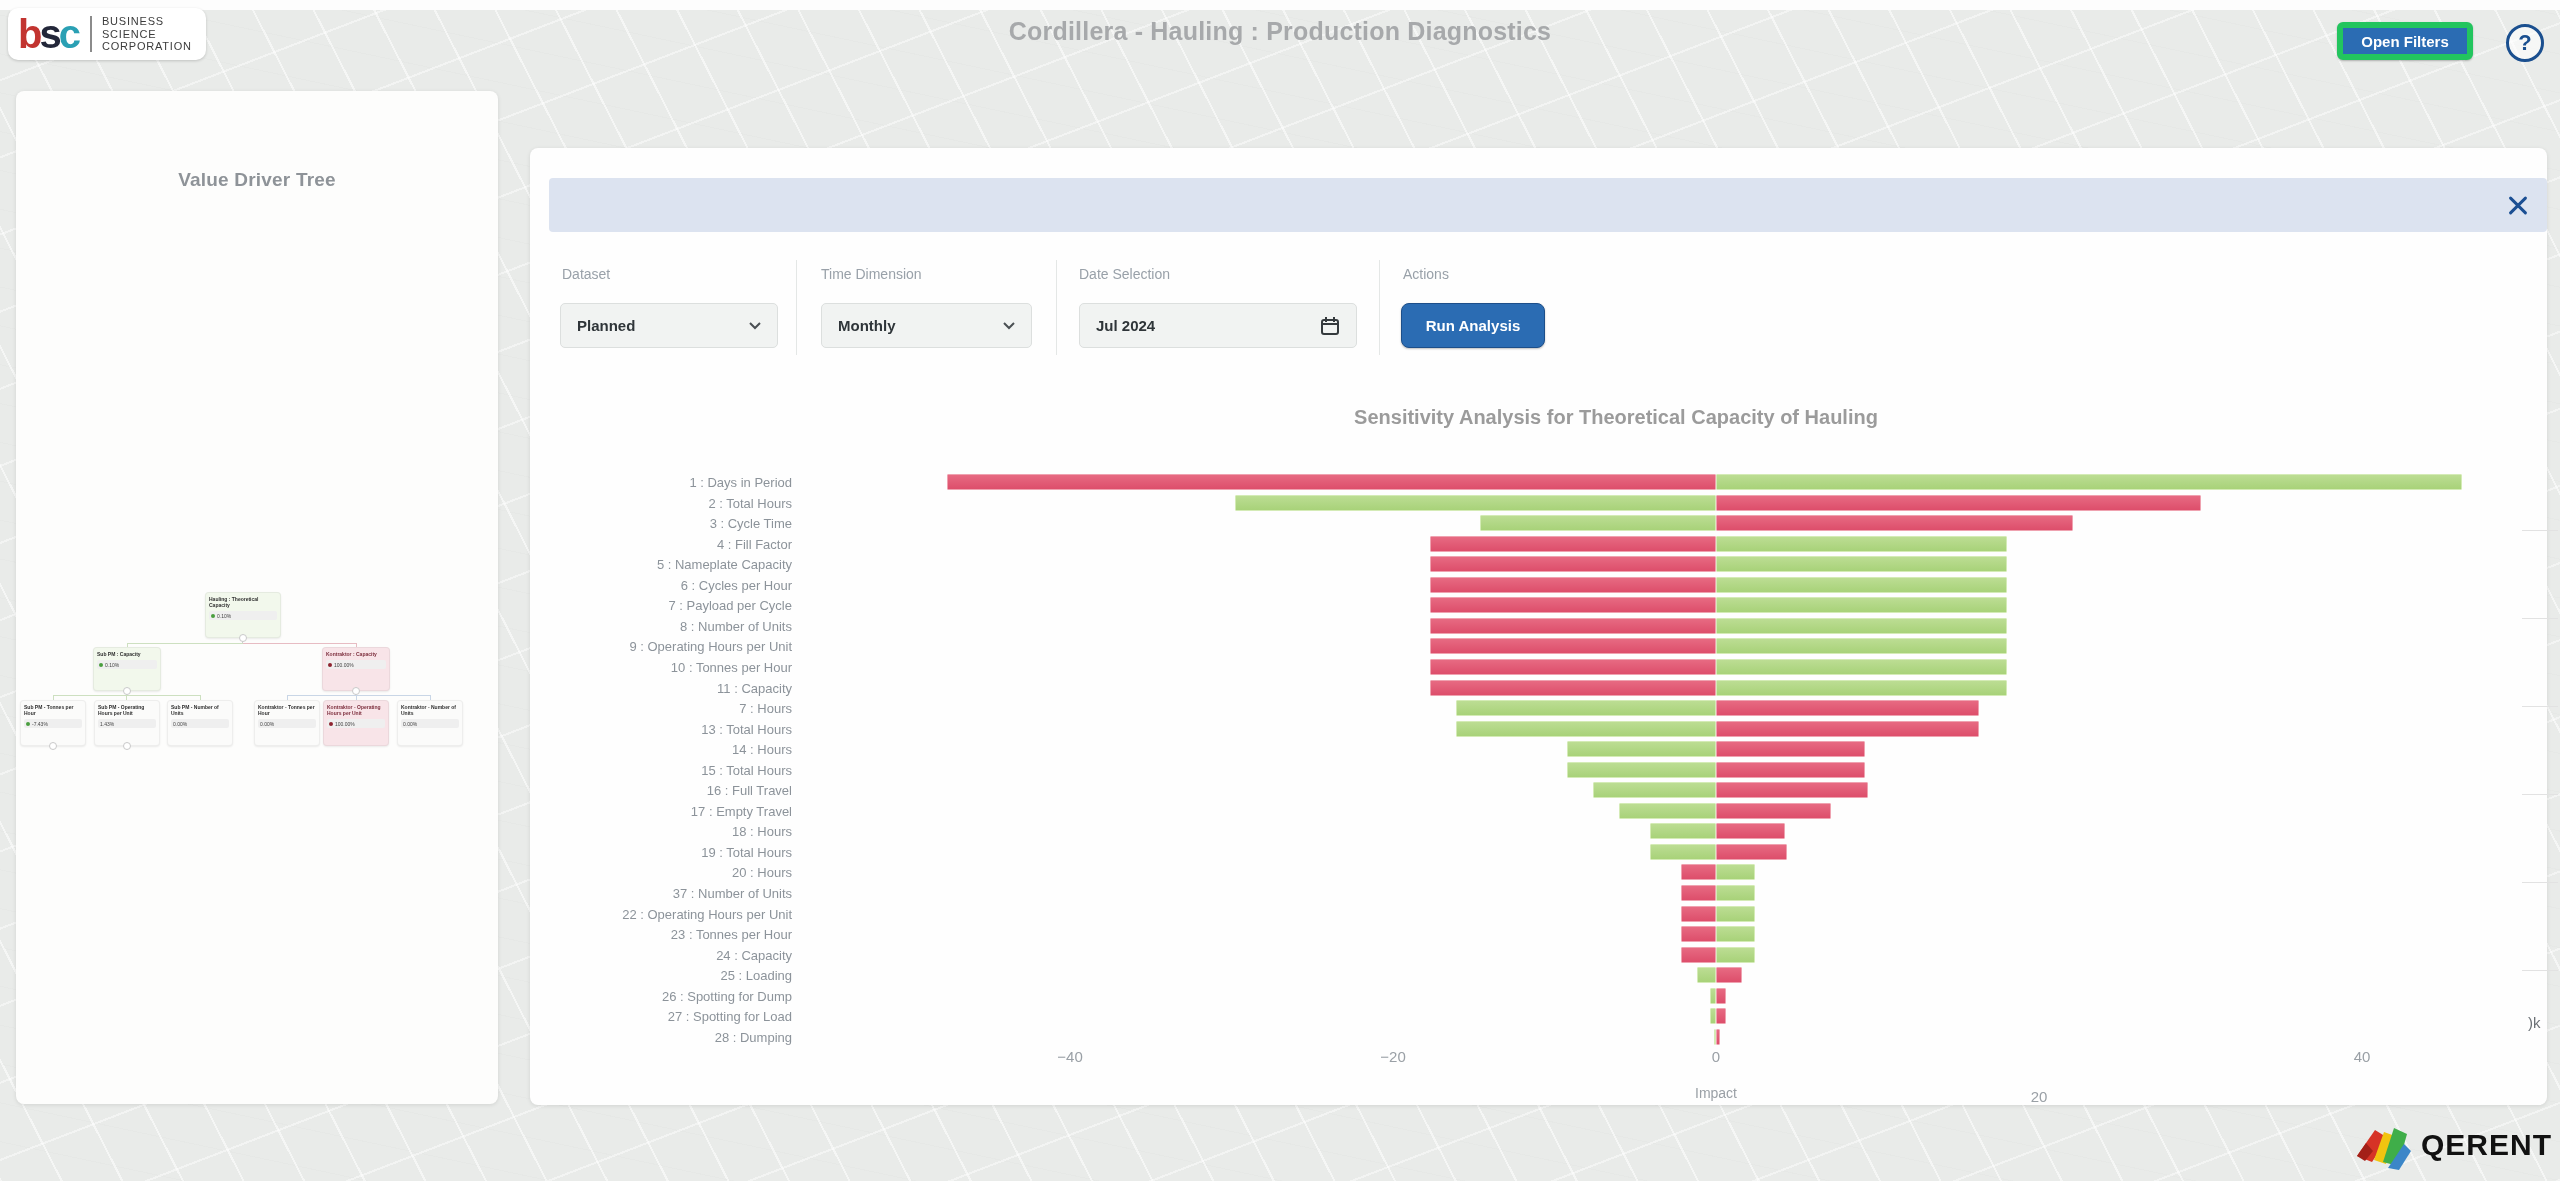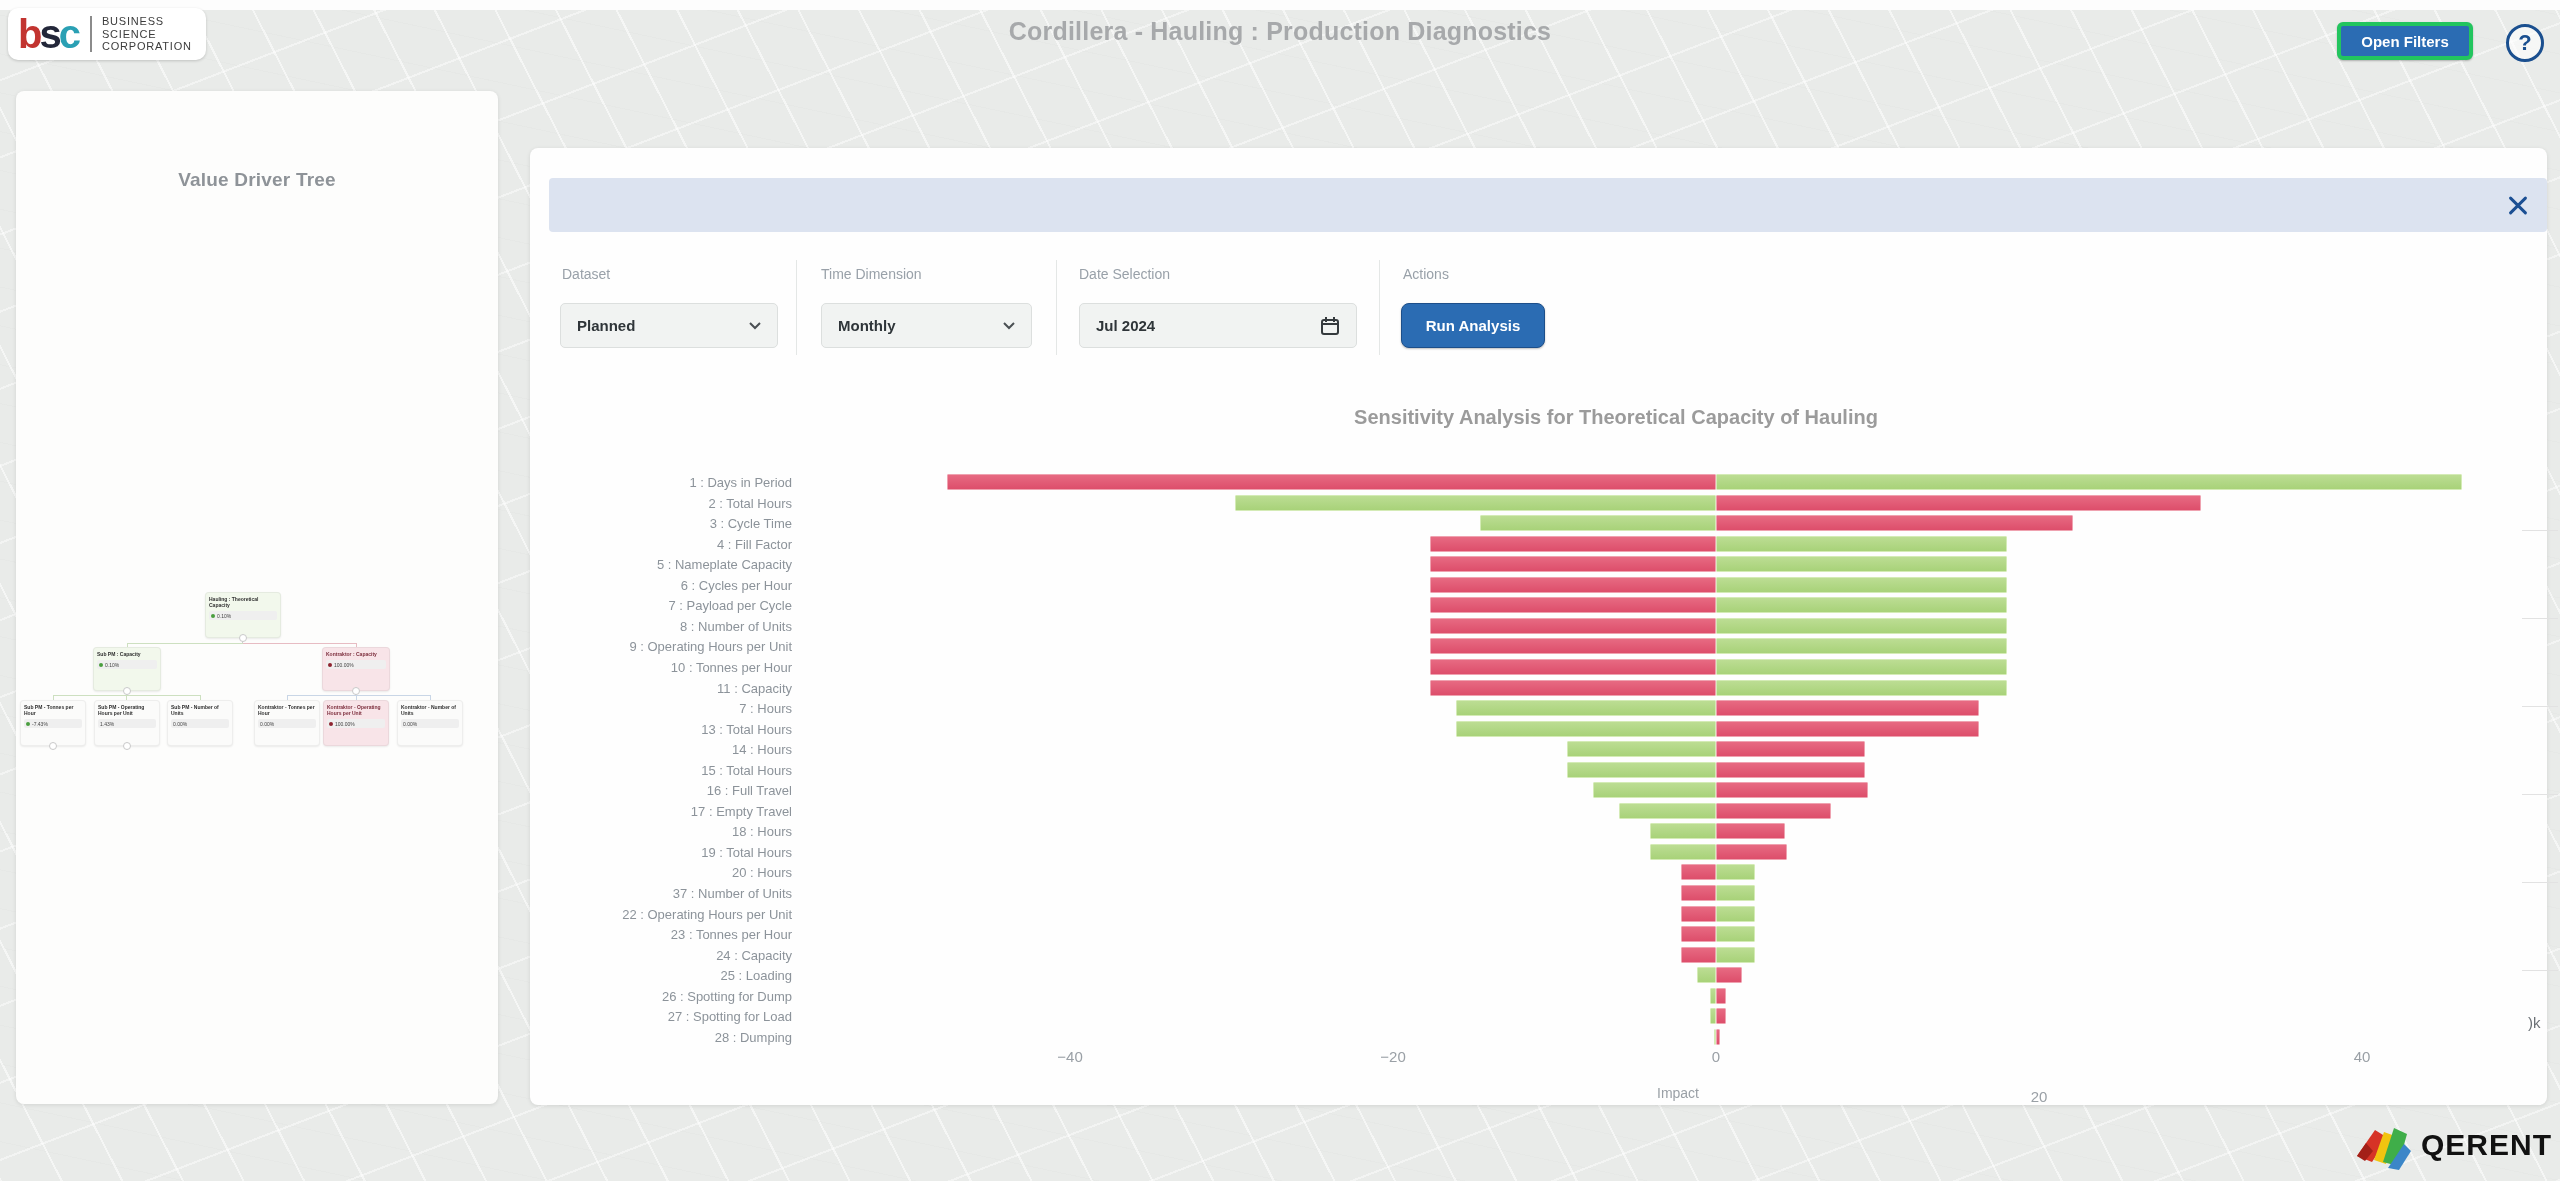--- a/index.html
+++ b/index.html
@@ -30,21 +30,21 @@
   .logo-mark .l-s { color:#23273a; }
   .logo-mark .l-c { color:#2aa0b4; }
   .logo-sep { width:2px; height:36px; background:#8b8b8b; margin:0 10px 0 2px; }
   .logo-text { font-size:11px; line-height:12.5px; color:#3c3c3c; letter-spacing:.8px; font-weight:500; }
   .page-title {
     position:absolute; left:0; right:0; top:17px; text-align:center;
     font-size:25px; font-weight:bold; color:#a7a9ab; letter-spacing:.2px;
   }
   .open-filters-btn {
     position:absolute; left:2337px; top:22px; width:136px; height:38px;
-    background:#2b6cb3; border:4px solid #22c55e; border-radius:6px;
+    background:#2b6cb3; border:6px solid #22c55e; border-radius:6px;
     color:#fff; font-weight:bold; font-size:15px; font-family:inherit;
     display:flex; align-items:center; justify-content:center; cursor:pointer;
     box-shadow:0 1px 2px rgba(0,0,0,.25);
   }
   .help-circle {
     position:absolute; left:2506px; top:24px; width:38px; height:38px;
     border:3.5px solid #1a4f8f; border-radius:50%;
     display:flex; align-items:center; justify-content:center; cursor:pointer; background:rgba(255,255,255,.6);
   }
   .help-circle span { color:#1a4f8f; font-size:22px; font-weight:bold; }
@@ -371,21 +371,21 @@
         <div class="bar green" style="top: 881px; height: 16px; left: 1183.6px; width: 2.4px;"></div>
         <div class="bar red" style="top: 881px; height: 16px; left: 1186px; width: 4px;"></div>
       </div>
     <div id="chart-xaxis">
         <span class="xtick" style="left: 540px;">−40</span>
         <span class="xtick" style="left: 863px;">−20</span>
         <span class="xtick" style="left: 1186px;">0</span>
         <span class="xtick" style="left: 1509px; margin-top: 40px;">20</span>
         <span class="xtick" style="left: 1832px;">40</span>
       </div>
-    <div class="xaxis-label" style="left:1148px;text-align:right;">Impact</div>
+    <div class="xaxis-label" style="left:1186px;text-align:right;">Impact</div>
     <div id="right-ticks">
         <div class="rtick" style="top: 382px;"></div>
         <div class="rtick" style="top: 470px;"></div>
         <div class="rtick" style="top: 558px;"></div>
         <div class="rtick" style="top: 646px;"></div>
         <div class="rtick" style="top: 734px;"></div>
         <div class="rtick" style="top: 822px;"></div>
       </div>
     <div class="rartifact">)k</div>
   </section>

